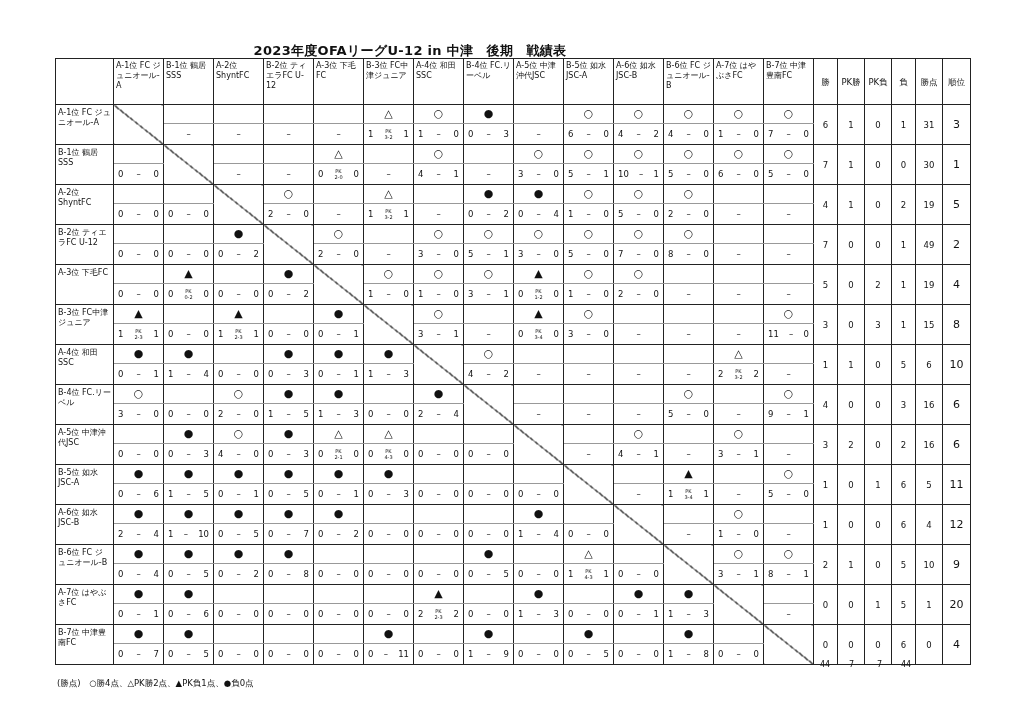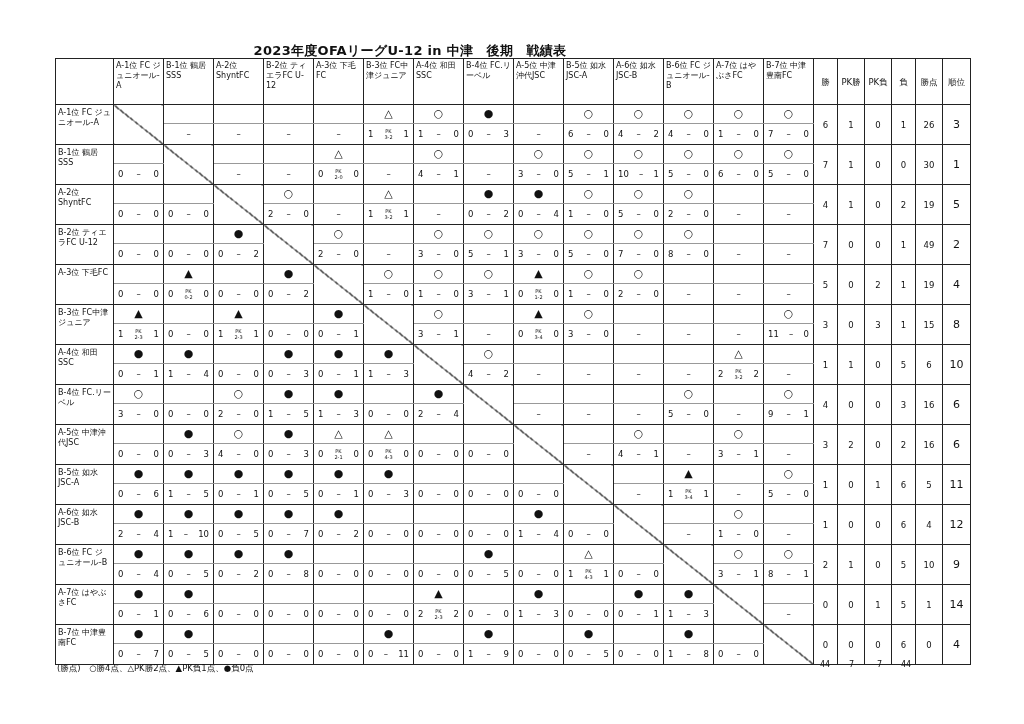--- a/index.html
+++ b/index.html
@@ -13,21 +13,21 @@
   .grid th.stat { text-align:center; vertical-align:middle; font-size:8.5px; padding:0; }
   .rowhead { font-size:8px; line-height:10px; vertical-align:top; padding:3px 2px 0 2px !important; }
   .sym { height:18px; text-align:center; font-size:11px; line-height:18px; border-bottom:1px solid #999 !important; }
   .sc { height:20px; font-size:8.5px; }
   .scinner { display:flex; justify-content:space-between; align-items:center; padding:0 4px; height:20px; }
   .scinner.center { justify-content:center; }
   .pk { display:flex; flex-direction:column; align-items:center; font-size:5px; line-height:6px; }
   .stat { text-align:center; font-size:8.5px; }
   .rank { font-weight:bold; font-size:11px; }
   .diag { background:linear-gradient(to top right, transparent calc(50% - 0.6px), #333 calc(50% - 0.6px), #333 calc(50% + 0.6px), transparent calc(50% + 0.6px)); }
-  .legend { position:absolute; left:57px; top:663px; font-size:8.5px; }
+  .legend { position:absolute; left:57px; top:678px; font-size:8.5px; }
   .totals { position:absolute; top:660px; font-size:8px; }
 </style>
 </head>
 <body>
 
 <div class="title">2023年度OFAリーグU-12 in 中津　後期　戦績表</div>
 
 <table class="grid">
   <colgroup id="cols">
       <col style="width: 58px;">
@@ -91,21 +91,21 @@
         <td class="sym"></td>
         <td class="sym">○</td>
         <td class="sym">○</td>
         <td class="sym">○</td>
         <td class="sym">○</td>
         <td class="sym">○</td>
         <td rowspan="2" class="stat">6</td>
         <td rowspan="2" class="stat">1</td>
         <td rowspan="2" class="stat">0</td>
         <td rowspan="2" class="stat">1</td>
-        <td rowspan="2" class="stat">26</td>
+        <td rowspan="2" class="stat">31</td>
         <td rowspan="2" class="stat rank">3</td>
       </tr>
       <tr>
         <td class="sc">
           <div class="scinner center">
             <span>–</span>
           </div>
         </td>
         <td class="sc">
           <div class="scinner center">
@@ -1445,21 +1445,21 @@
         <td class="sym"></td>
         <td class="sym">●</td>
         <td class="sym">●</td>
         <td rowspan="2" class="diag"></td>
         <td class="sym"></td>
         <td rowspan="2" class="stat">0</td>
         <td rowspan="2" class="stat">0</td>
         <td rowspan="2" class="stat">1</td>
         <td rowspan="2" class="stat">5</td>
         <td rowspan="2" class="stat">1</td>
-        <td rowspan="2" class="stat rank">14</td>
+        <td rowspan="2" class="stat rank">20</td>
       </tr>
       <tr>
         <td class="sc">
           <div class="scinner">
             <span>0</span>
             <span>–</span>
             <span>1</span>
           </div>
         </td>
         <td class="sc">

